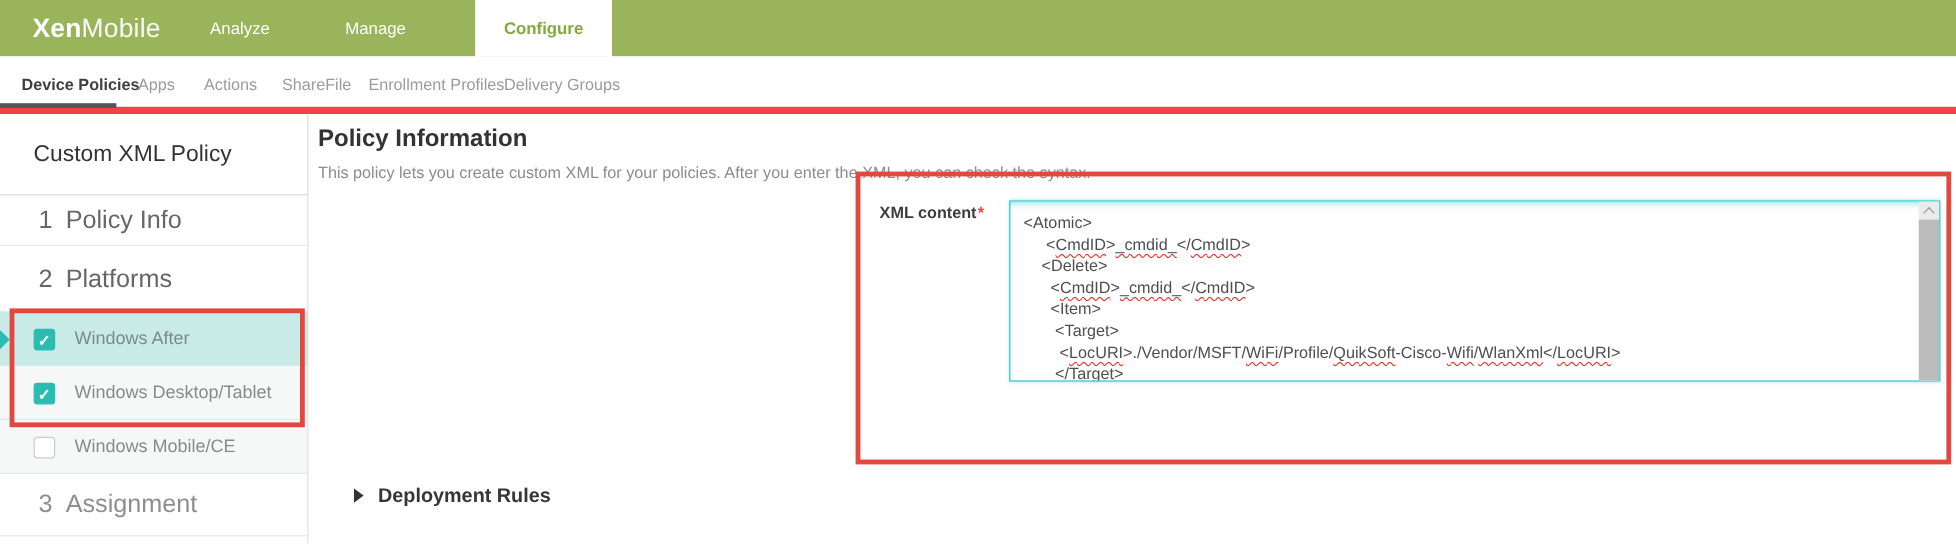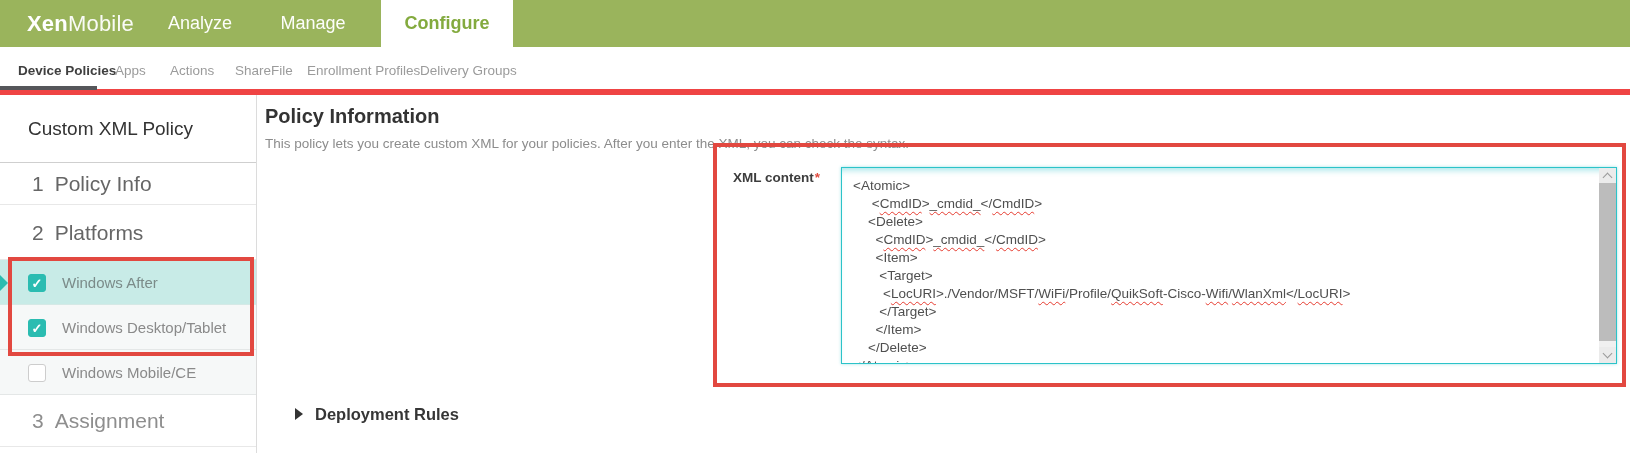--- a/index.html
+++ b/index.html
@@ -8,24 +8,24 @@
   .page { position:relative; width:1630px; height:453px; background:#fff; }
 
   
   .topbar { position:absolute; left:0; top:0; width:1630px; height:47px;
             background:var(--header-green,#9ab45c); }
   .brand { position:absolute; left:27px; top:0; height:47px; line-height:47px;
            color:#fff; font-size:22px; letter-spacing:.2px; cursor:pointer; }
   .brand-bold { font-weight:700; }
   .brand-light { font-weight:400; opacity:.95; }
   .topnav-item { position:absolute; top:0; height:47px; line-height:47px;
-                 text-align:center; color:#fdfefb; font-size:18px; cursor:pointer; }
+                 text-align:center; color:#fdfefb; font-size:14px; cursor:pointer; }
   .topnav-item.t0 { left:160px; width:80px; }
   .topnav-item.t1 { left:273px; width:80px; }
-  .topnav-item.t2 { left:381px; width:132px; }
+  .topnav-item.t2 { left:396px; width:114px; }
   .topnav-item.active { background:#fff; color:var(--active-tab-text,#83aa3e);
                         font-weight:700; }
 
   
   .subnav { position:absolute; left:0; top:47px; width:1630px; height:48px;
             background:#fff; border-bottom:6px solid #ef4444; }
   .subnav-item { position:absolute; top:0; height:48px; line-height:48px;
                  color:#9b9b9b; font-size:13.5px; cursor:pointer; white-space:nowrap; }
   .subnav-item.s0 { left:18px; }
   .subnav-item.s1 { left:115px; }
@@ -70,21 +70,21 @@
 
   
   .main-title { position:absolute; left:265px; top:105px; font-size:20px;
                 font-weight:700; color:#333; }
   .main-desc { position:absolute; left:265px; top:136px; font-size:13.5px;
                color:#8c8c8c; }
   .xml-label { position:absolute; left:660px; top:170px; width:160px;
                text-align:right; font-size:13.5px; font-weight:700; color:#3d3d3d; }
   .xml-label .req { color:#e04b3f; font-weight:700; margin-left:1px; }
 
-  .xml-box { position:absolute; left:841px; top:167px; width:776px; height:197px;
+  .xml-box { position:absolute; left:841px; top:167px; width:776px; height:151px;
              background:#fff; border:1px solid var(--textarea-border,#2cc3c9);
              box-shadow: inset 0 6px 6px -4px rgba(44,195,201,.45),
                          0 0 3px rgba(44,195,201,.45);
              overflow:hidden; cursor:text; }
   .xml-text { position:absolute; left:11px; top:9px; white-space:pre;
               font-size:13.5px; line-height:18px; color:#4f4f4f; }
   .xml-text .sp { text-decoration-line:underline; text-decoration-style:wavy;
                   text-decoration-color:var(--spellcheck-red,#e63b2f);
                   text-decoration-thickness:1px; text-underline-offset:3px; }
 

